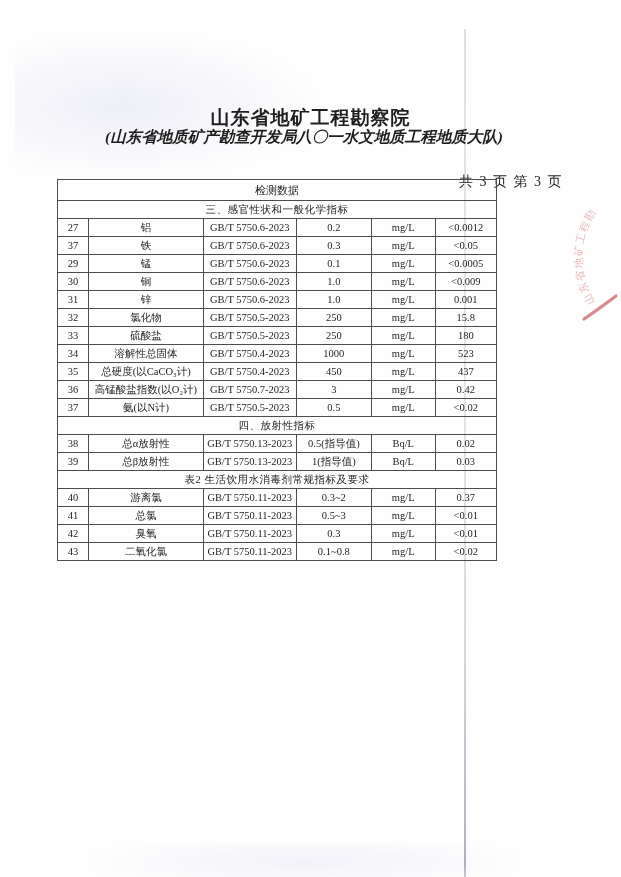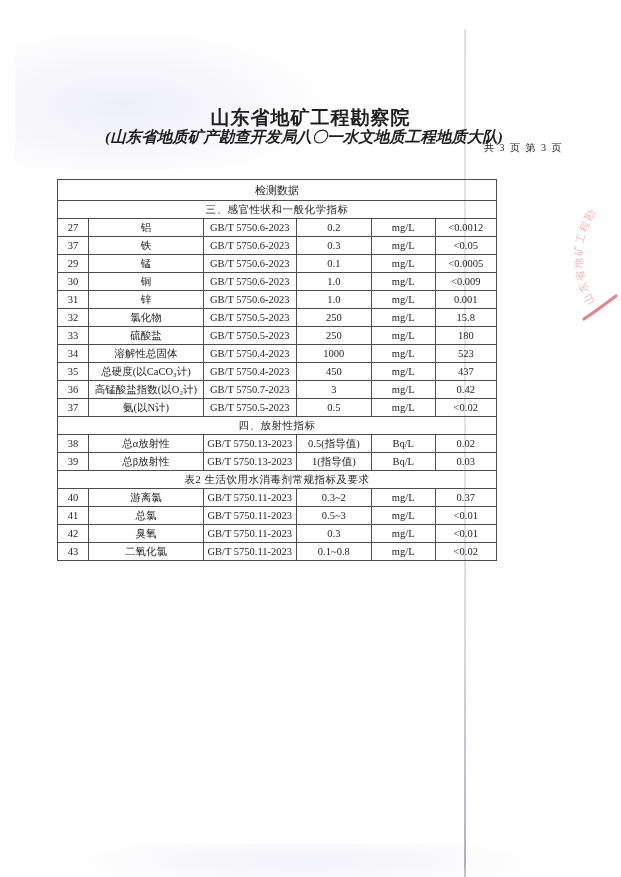--- a/index.html
+++ b/index.html
@@ -38,22 +38,22 @@
   .doc-title1 {
     position:absolute; top:76px; left:0; width:621px;
     text-align:center; font-size:19px; font-weight:bold;
     letter-spacing:1px; z-index:2;
   }
   .doc-title2 {
     position:absolute; top:98px; left:0; width:608px;
     text-align:center; font-size:15.5px; font-weight:bold; z-index:2;font-style:italic;
   }
   .page-indicator {
-    position:absolute; top:112px; left:57px; width:506px;
-    text-align:right; font-size:10px; letter-spacing:1.5px; z-index:2;
+    position:absolute; top:144px; left:57px; width:506px;
+    text-align:right; font-size:14px; letter-spacing:1.5px; z-index:2;
   }
 
   table.report {
     position:absolute; left:57px; top:150px; width:440px;
     border-collapse:collapse; table-layout:fixed; z-index:2;
     background:transparent;
   }
   table.report th, table.report td {
     border:1px solid #4c4c4c;
     text-align:center; vertical-align:middle;

